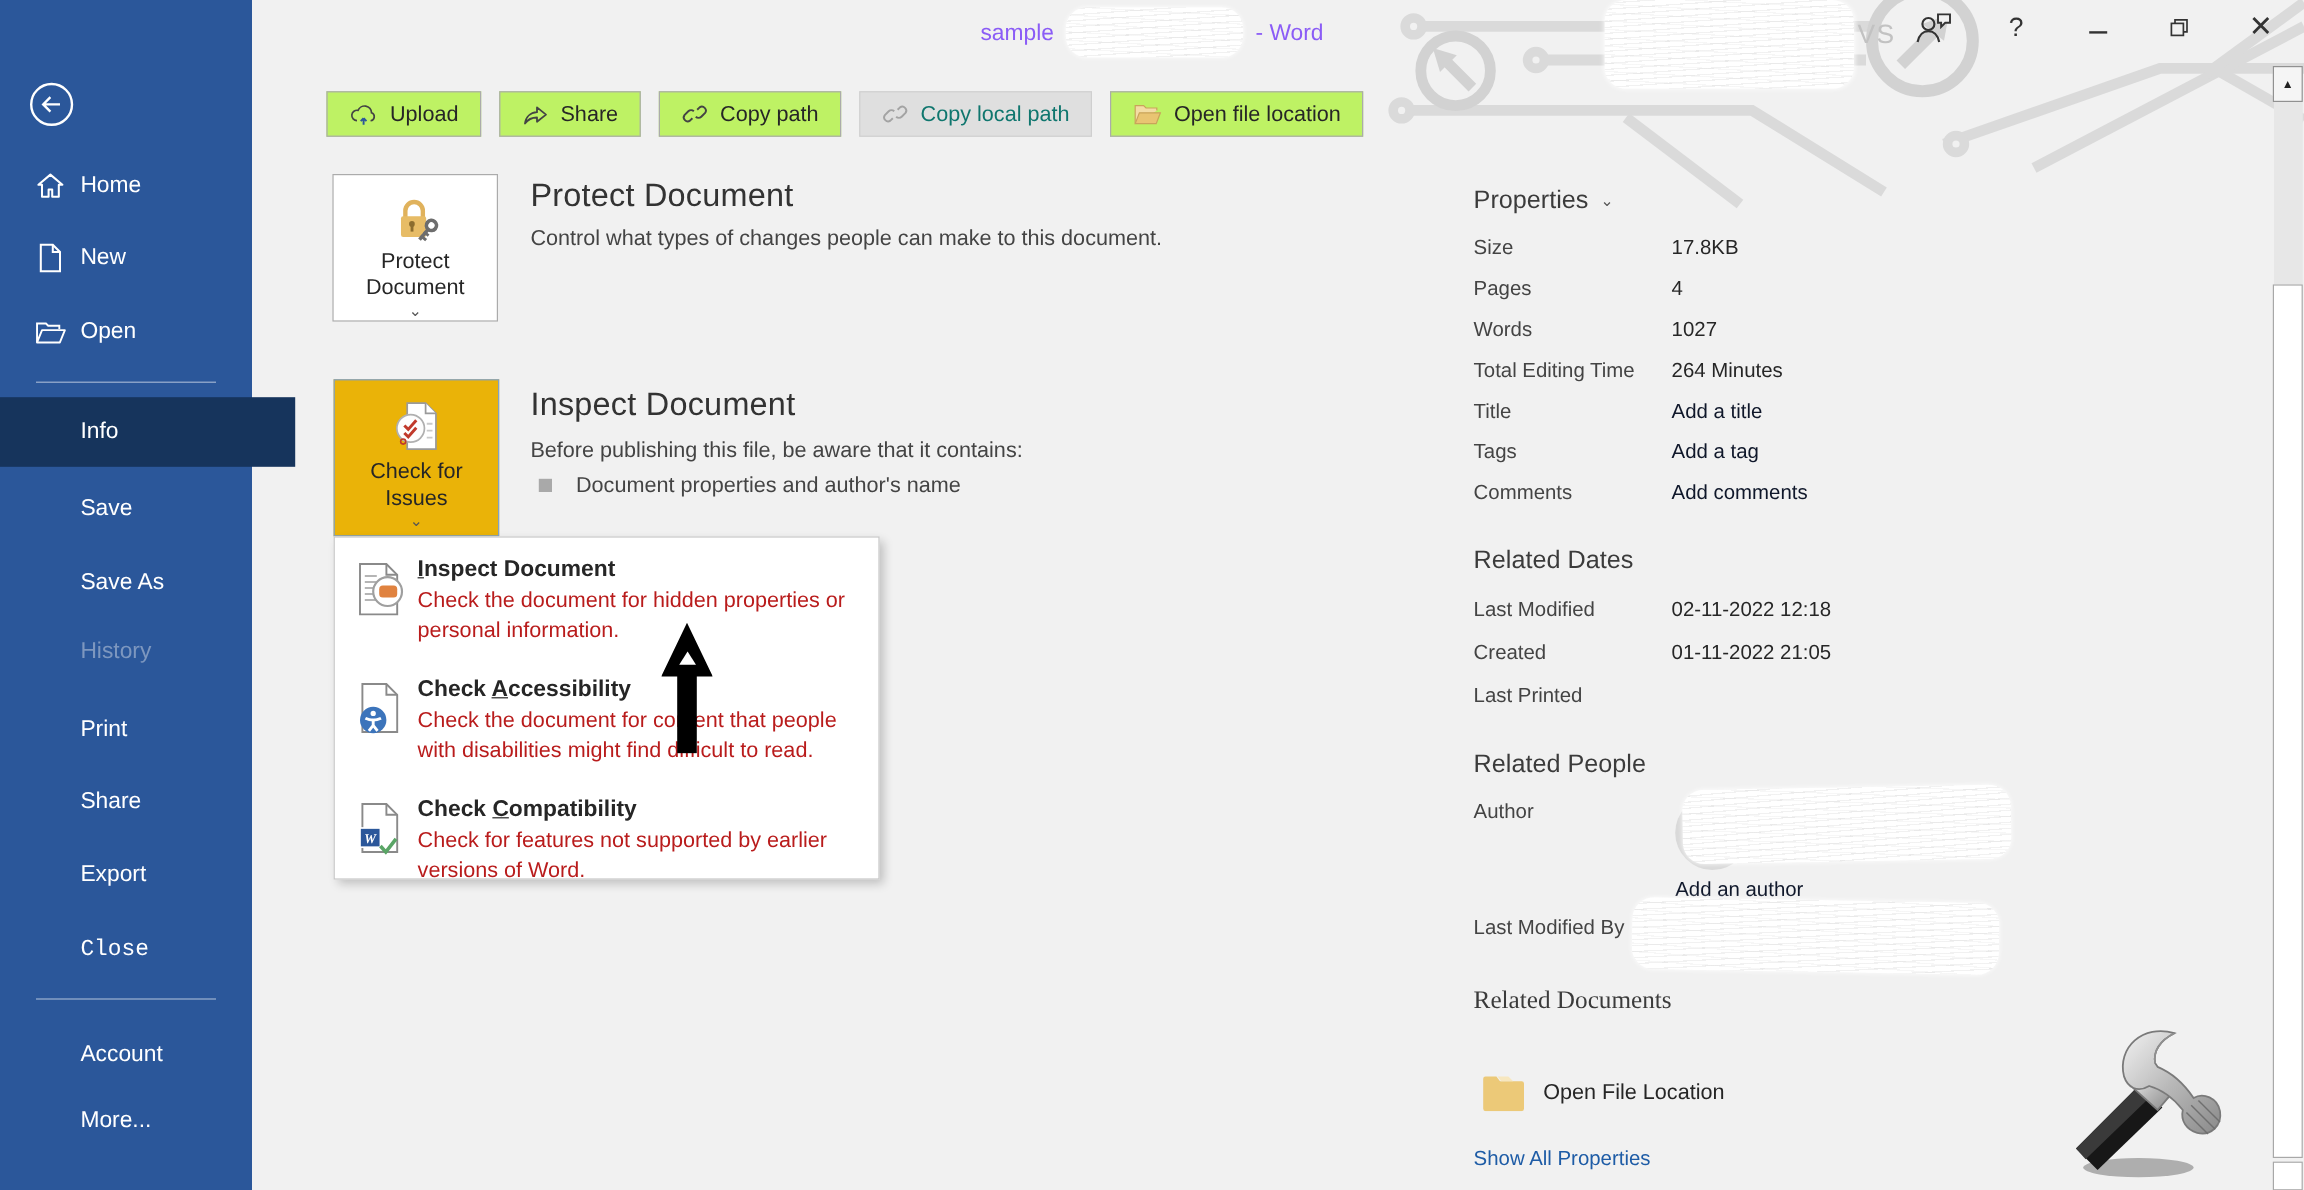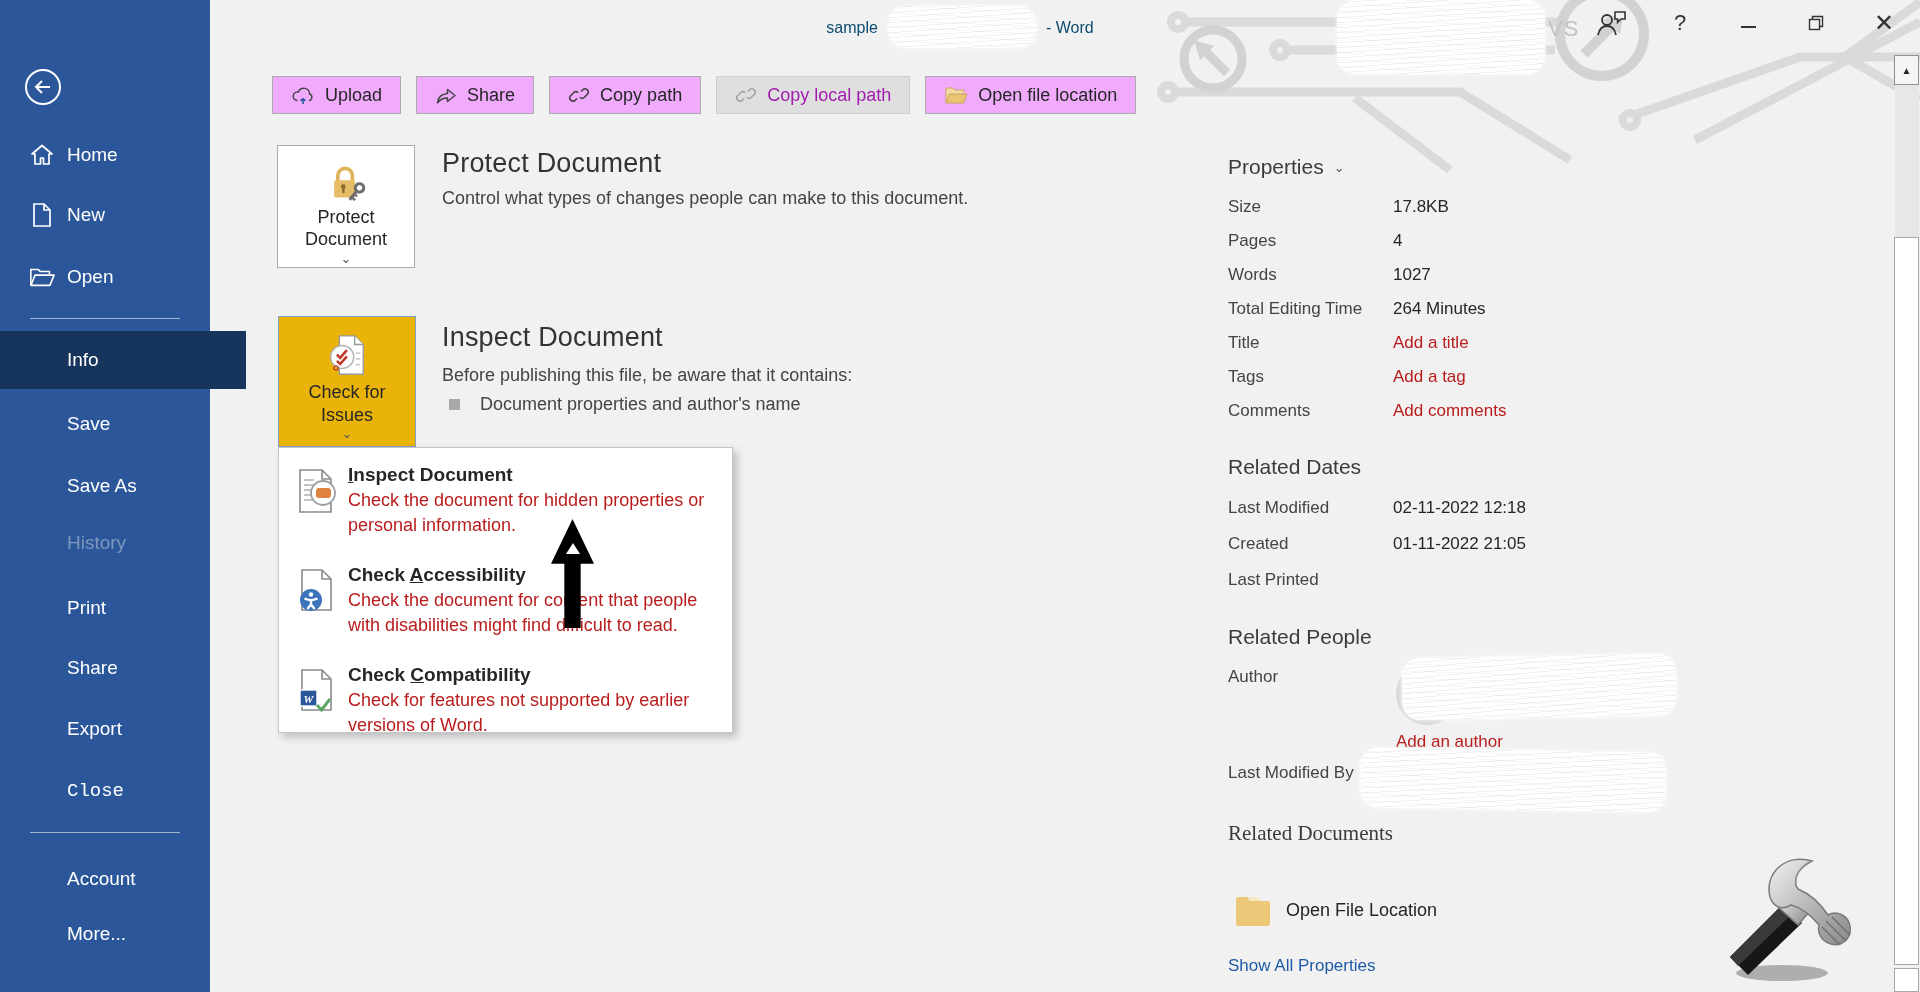--- a/index.html
+++ b/index.html
@@ -12,43 +12,43 @@
   .vs-label { position:absolute; left:1548px; top:16px; font-size:22px; color:#c2c2c2; letter-spacing:1px; z-index:1; }
 
   
   .redact { background:#fff; border-radius:18px;
     background-image:repeating-linear-gradient(-4deg, rgba(120,120,120,0.10) 0 1px, transparent 1px 5px),
                      repeating-linear-gradient(3deg, rgba(150,150,150,0.08) 0 1px, transparent 1px 7px);
     box-shadow:0 0 4px rgba(255,255,255,0.9); }
 
   
   .titlebar { position:absolute; top:8px; left:50%; transform:translateX(-50%); display:flex; align-items:center; gap:10px; z-index:3; }
-  .titlebar span { font-size:16px; color:#0c4a6e; }
+  .titlebar span { font-size:19px; color:#8b5cf6; }
   .title-redact { width:148px; height:42px; margin-top:-2px; }
 
   .win-controls { position:absolute; top:4px; right:14px; display:flex; align-items:center; gap:24px; z-index:3; }
   .win-btn { width:44px; height:38px; display:flex; align-items:center; justify-content:center; color:#333; }
   .help-glyph { font-size:22px; color:#333; }
   .min-glyph { width:15px; height:2px; background:#333; margin-top:8px; }
   .close-glyph { font-size:24px; color:#333; line-height:1; }
 
   
   .sidebar { position:absolute; left:0; top:0; width:210px; height:992px; background:#2b579a; z-index:4; }
   .back-btn { position:absolute; left:22px; top:66px; width:42px; height:42px; }
   .side-item { position:absolute; left:0; width:246px; height:46px; display:flex; align-items:center; color:#fff; font-size:19px; cursor:default; }
   .side-item .lbl { position:absolute; left:67px; }
   .side-item .ic { position:absolute; left:29px; width:26px; height:26px; }
   .side-item.selected { background:#16345c; height:58px; }
   .side-item.disabled { color:#7d97bf; }
   .side-divider { position:absolute; left:30px; width:150px; height:1px; background:rgba(255,255,255,0.55); }
 
   
   .toolbar { position:absolute; left:272px; top:76px; display:flex; gap:15px; z-index:2; }
-  .tb-btn { height:38px; display:flex; align-items:center; gap:10px; padding:0 18px; background:#f0abfc; border:1px solid #ababab; font-size:18px; color:#262626; }
-  .tb-btn.disabled { background:#dfdfdf; border-color:#cfcfcf; color:#a21caf; }
+  .tb-btn { height:38px; display:flex; align-items:center; gap:10px; padding:0 18px; background:#bef264; border:1px solid #ababab; font-size:18px; color:#262626; }
+  .tb-btn.disabled { background:#dfdfdf; border-color:#cfcfcf; color:#0f766e; }
   .tb-btn svg { flex:0 0 auto; }
 
   
   .big-btn { position:absolute; width:138px; background:#fff; border:1px solid #ababab; display:flex; flex-direction:column; align-items:center; text-align:center; font-size:18px; color:#262626; line-height:1.25; }
   .big-btn .cap { padding:0 6px; }
   .caret { font-size:13px; color:#555; }
   .protect-btn { left:277px; top:145px; height:123px; padding-top:16px; }
   .issues-btn { left:278px; top:316px; height:131px; padding-top:14px; background:#eab308; border-color:#7fa1c9; }
 
   .sec-heading { position:absolute; font-size:27px; font-weight:300; color:#333; letter-spacing:0.2px; }
@@ -66,21 +66,21 @@
   .dd-desc { font-size:18px; color:#b91c1c; line-height:25px; max-width:380px; }
 
   
   .big-arrow { position:absolute; left:551px; top:519px; width:43px; height:109px; background:#000; z-index:6;
     clip-path:polygon(50% 0, 100% 41%, 69% 41%, 69% 100%, 31% 100%, 31% 41%, 0 41%); }
   .big-arrow .notch { position:absolute; left:15px; top:24px; width:0; height:0; border-left:7px solid transparent; border-right:7px solid transparent; border-bottom:11px solid #fff; }
   .panel-heading { position:absolute; font-size:21px; font-weight:300; color:#3b3b3b; display:flex; gap:10px; align-items:center; }
   .prop-row { position:absolute; display:flex; align-items:center; height:34px; width:470px; }
   .prop-label { width:165px; font-size:17px; color:#444; flex:0 0 auto; }
   .prop-value { font-size:17px; color:#262626; }
-  .prop-value.placeholder { color:#b91c1c; }
+  .prop-value.placeholder { color:#0f172a; }
   .link { font-size:17px; color:#1e5ca6; }
   .avatar { position:absolute; left:1396px; top:663px; width:62px; height:62px; border-radius:50%; background:#d9d9d9; z-index:2; }
   .author-redact { position:absolute; left:1402px; top:656px; width:274px; height:62px; z-index:3; transform:rotate(-1deg); }
   .lastmod-redact { position:absolute; left:1360px; top:750px; width:306px; height:60px; z-index:3; transform:rotate(1deg); }
 
   .folder-row { position:absolute; left:1234px; top:895px; display:flex; align-items:center; gap:14px; }
   .folder-row .txt { font-size:18px; color:#262626; }
 
   
   .scrollbar { position:absolute; right:0; top:48px; width:27px; height:944px; z-index:2; }

